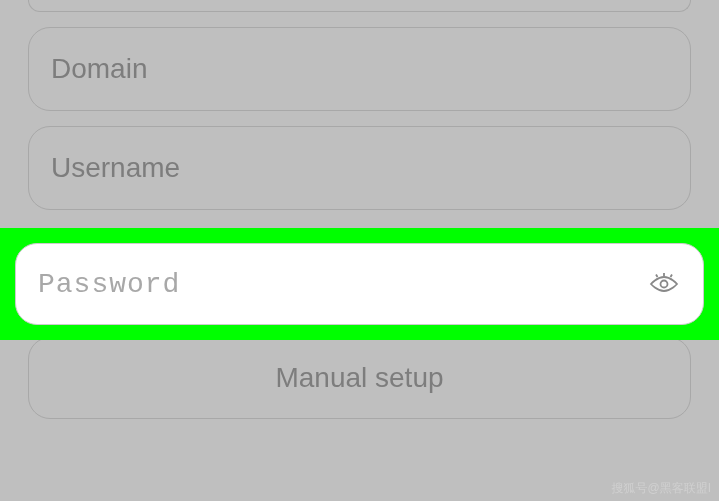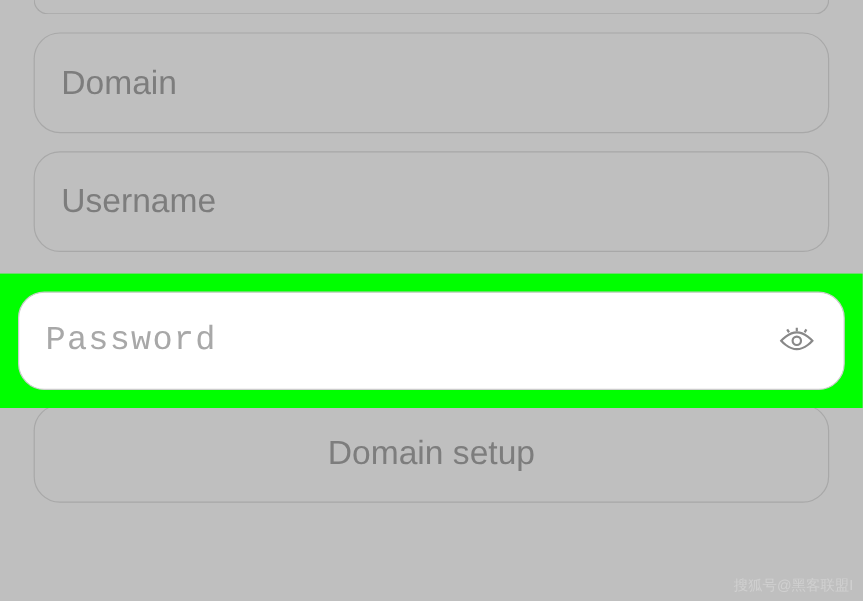--- a/index.html
+++ b/index.html
@@ -135,17 +135,17 @@
         <line x1="17" y1="0" x2="17" y2="3"></line>
         <line x1="9" y1="1.5" x2="10.5" y2="4"></line>
         <line x1="25" y1="1.5" x2="23.5" y2="4"></line>
       </svg>
     </span>
   </div>
 </div>
 
 <div class="button-row">
   <div class="action-button">
-    <span>Domain setup</span>
+    <span>Manual setup</span>
   </div>
 </div>
 
 <div class="watermark">搜狐号@黑客联盟I</div>
 
 </body></html>

